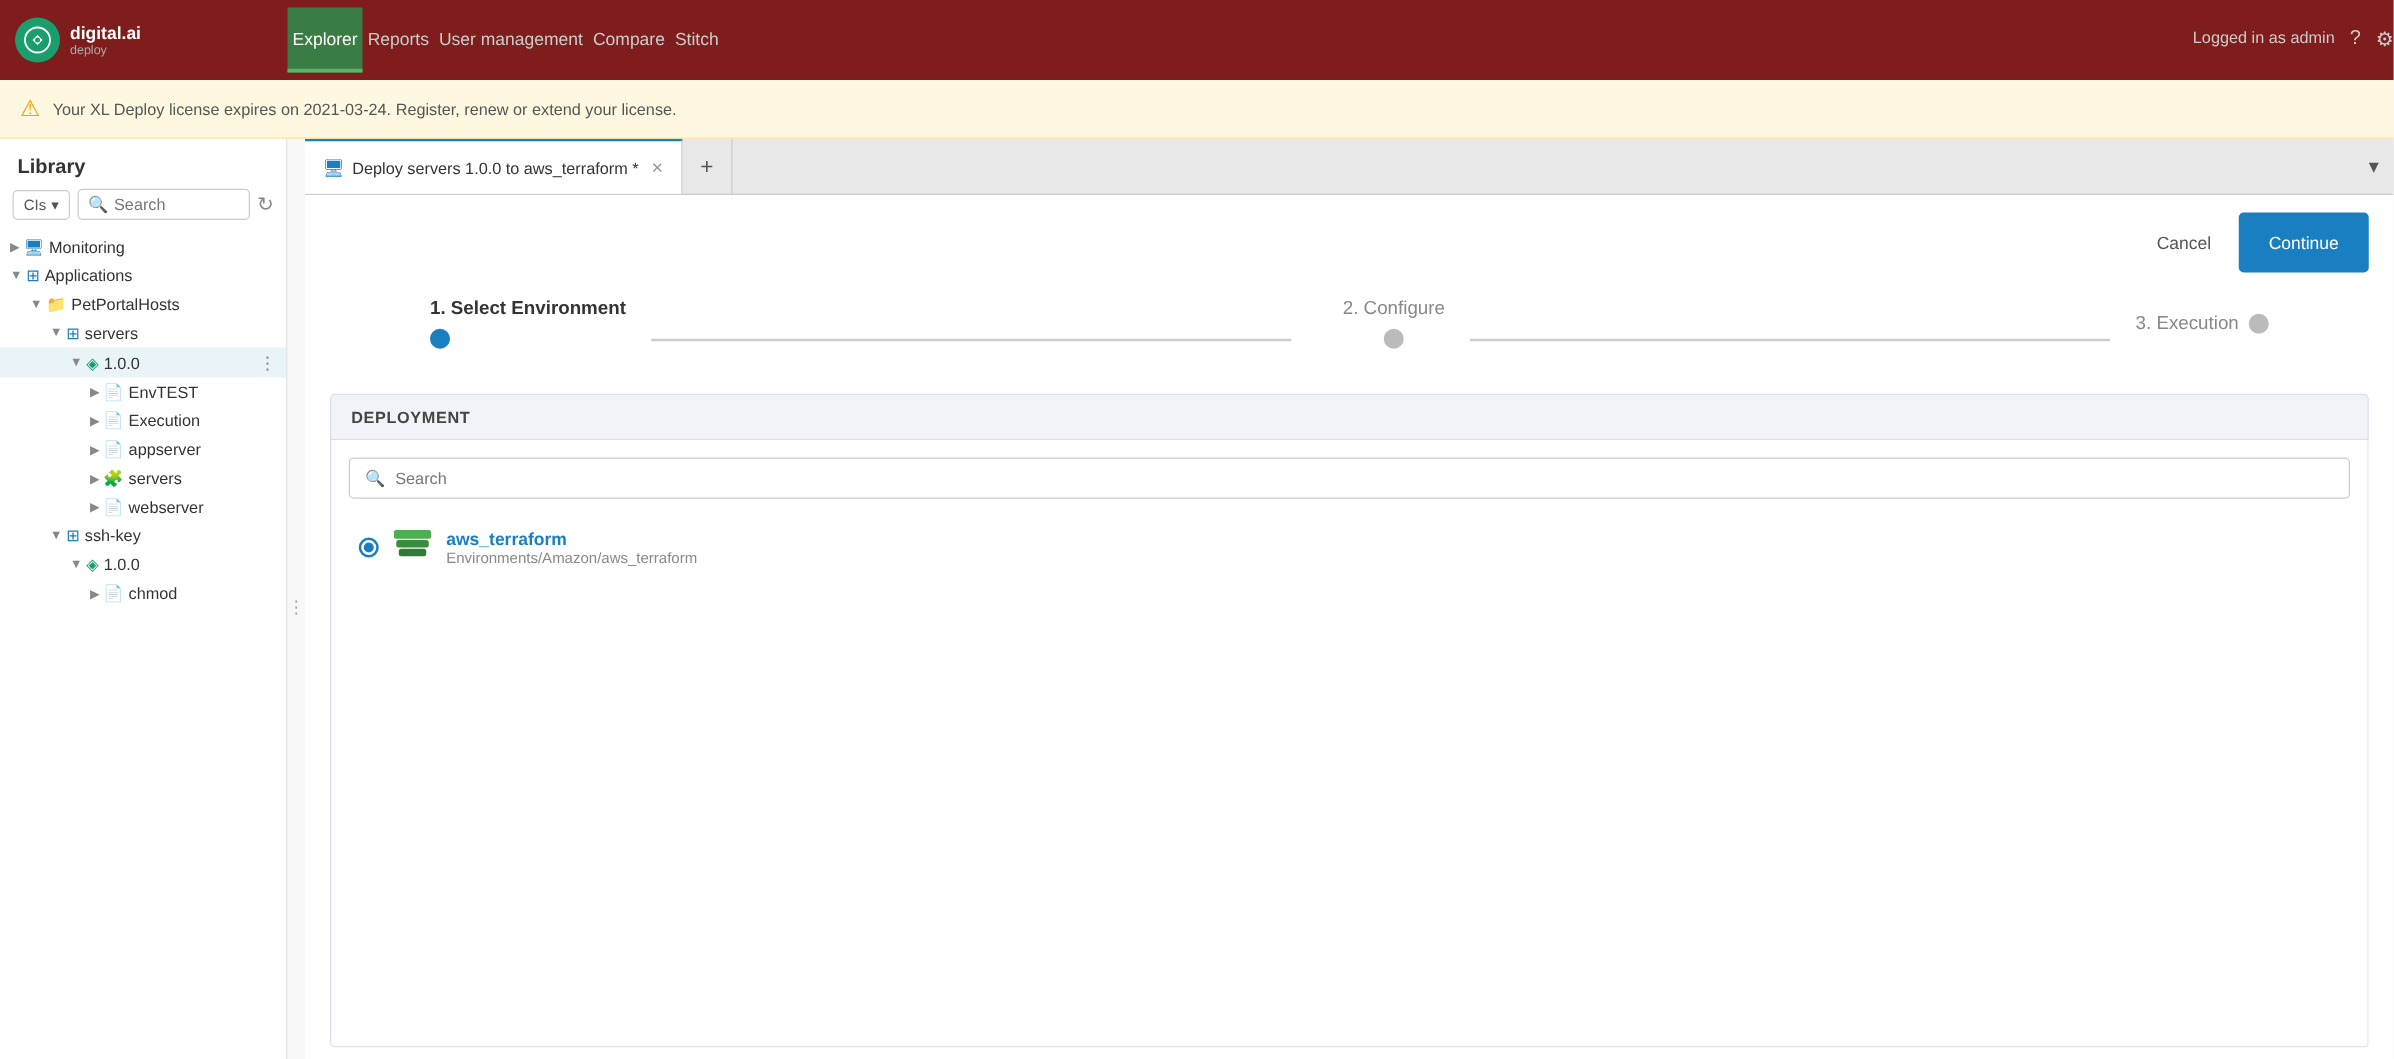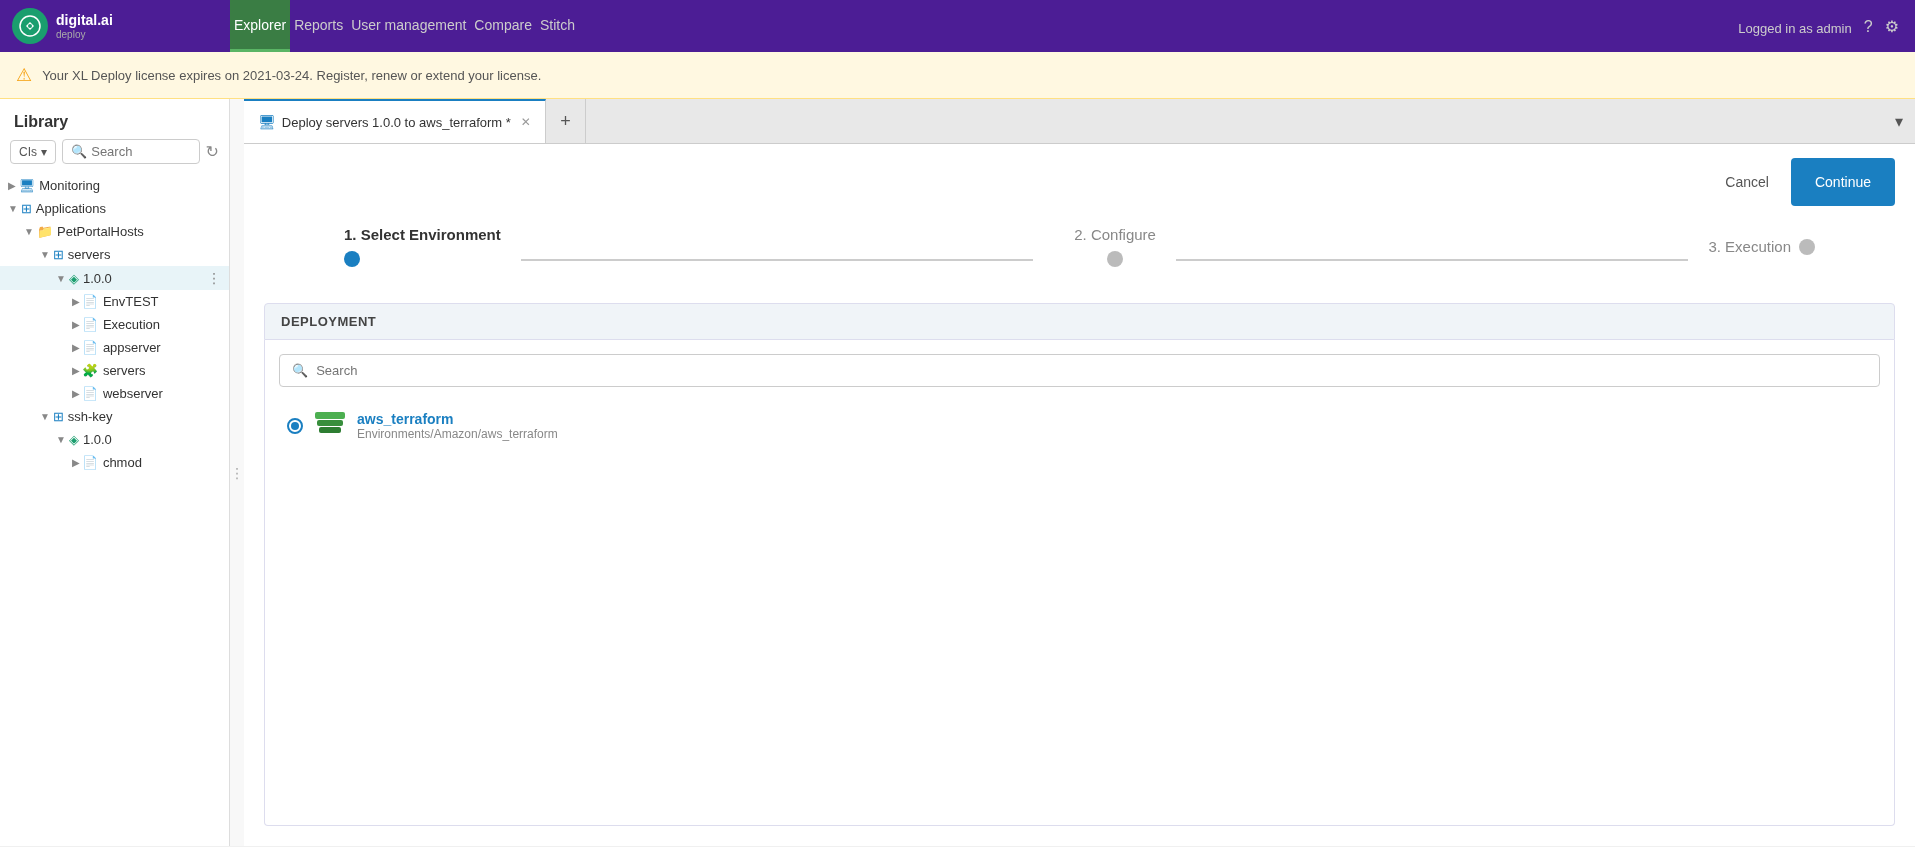--- a/index.html
+++ b/index.html
@@ -1,21 +1,21 @@
 <!DOCTYPE html>
 <html><head>
   <meta charset="utf-8">
   <style>
     * { box-sizing: border-box; margin: 0; padding: 0; }
     body { font-family: -apple-system, BlinkMacSystemFont, 'Segoe UI', Arial, sans-serif; font-size: 13px; background: #f0f0f0; color: #333; }
 
     
     .top-nav {
-      background: #4c1d95;
-      height: 52px;
+      background: #7f1d1d;
+      height: 64px;
       display: flex;
       align-items: center;
       padding: 0;
     }
     .top-nav .logo-area {
       width: 230px;
       display: flex;
       align-items: center;
       padding-left: 12px;
       gap: 8px;
@@ -30,21 +30,21 @@
     .logo-text { color: white; font-size: 14px; font-weight: 600; line-height: 1.2; }
     .logo-sub { color: #aaa; font-size: 10px; }
     .nav-items { display: flex; align-items: stretch; height: 52px; }
     .nav-item {
       display: flex; align-items: center; padding: 0 4px;
       color: #ccc; cursor: pointer; font-size: 14px; white-space: nowrap;
       border-bottom: 3px solid transparent;
     }
     .nav-item.active { background: #3a7d44; color: white; border-bottom: 3px solid #5ab565; }
     .nav-right {
-      margin-left: auto; display: flex; align-items: flex-end; gap: 12px; padding-right: 16px; color: #ccc; font-size: 13px;
+      margin-left: auto; display: flex; align-items: flex-start; gap: 12px; padding-right: 0; color: #ccc; font-size: 13px;
     }
     .nav-icon-btn { color: #ccc; cursor: pointer; font-size: 16px; background: none; border: none; }
 
     
     .warning-banner {
       background: #fff8e1; border-bottom: 1px solid #ffe082;
       padding: 12px 16px; display: flex; align-items: center; gap: 10px;
       font-size: 13px; color: #555;
     }
     .warning-icon { color: #f59e0b; font-size: 18px; }

